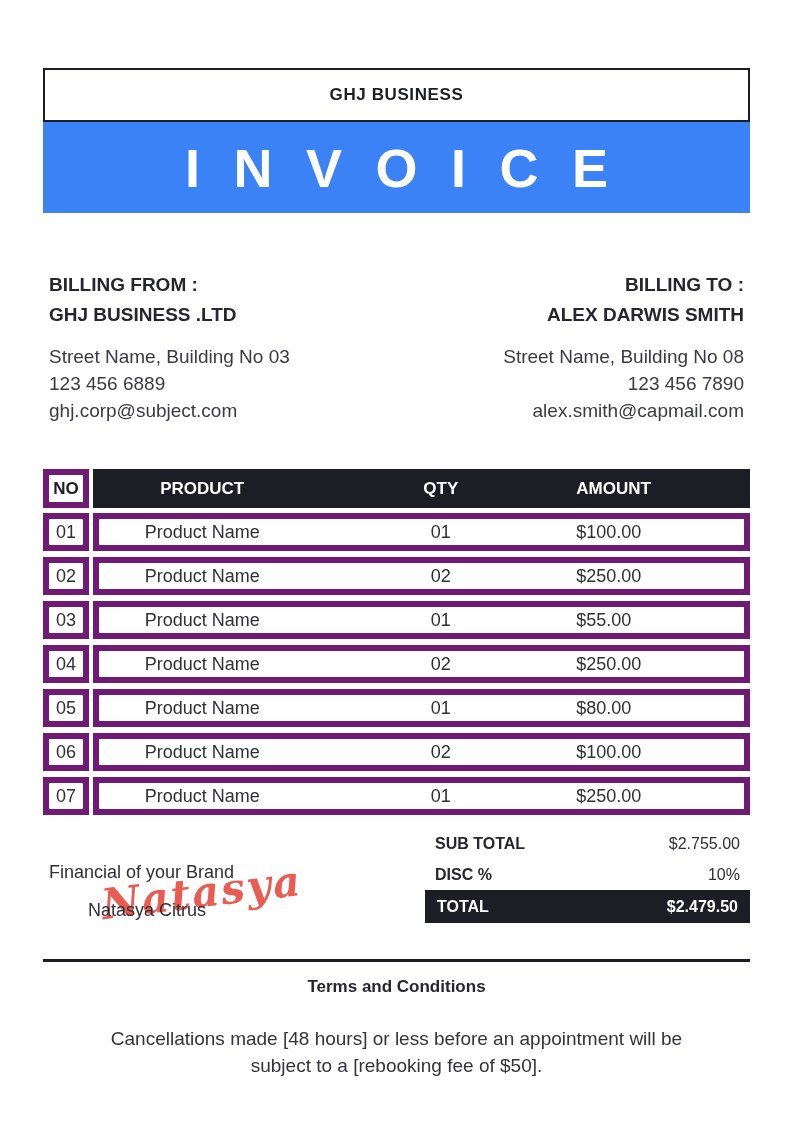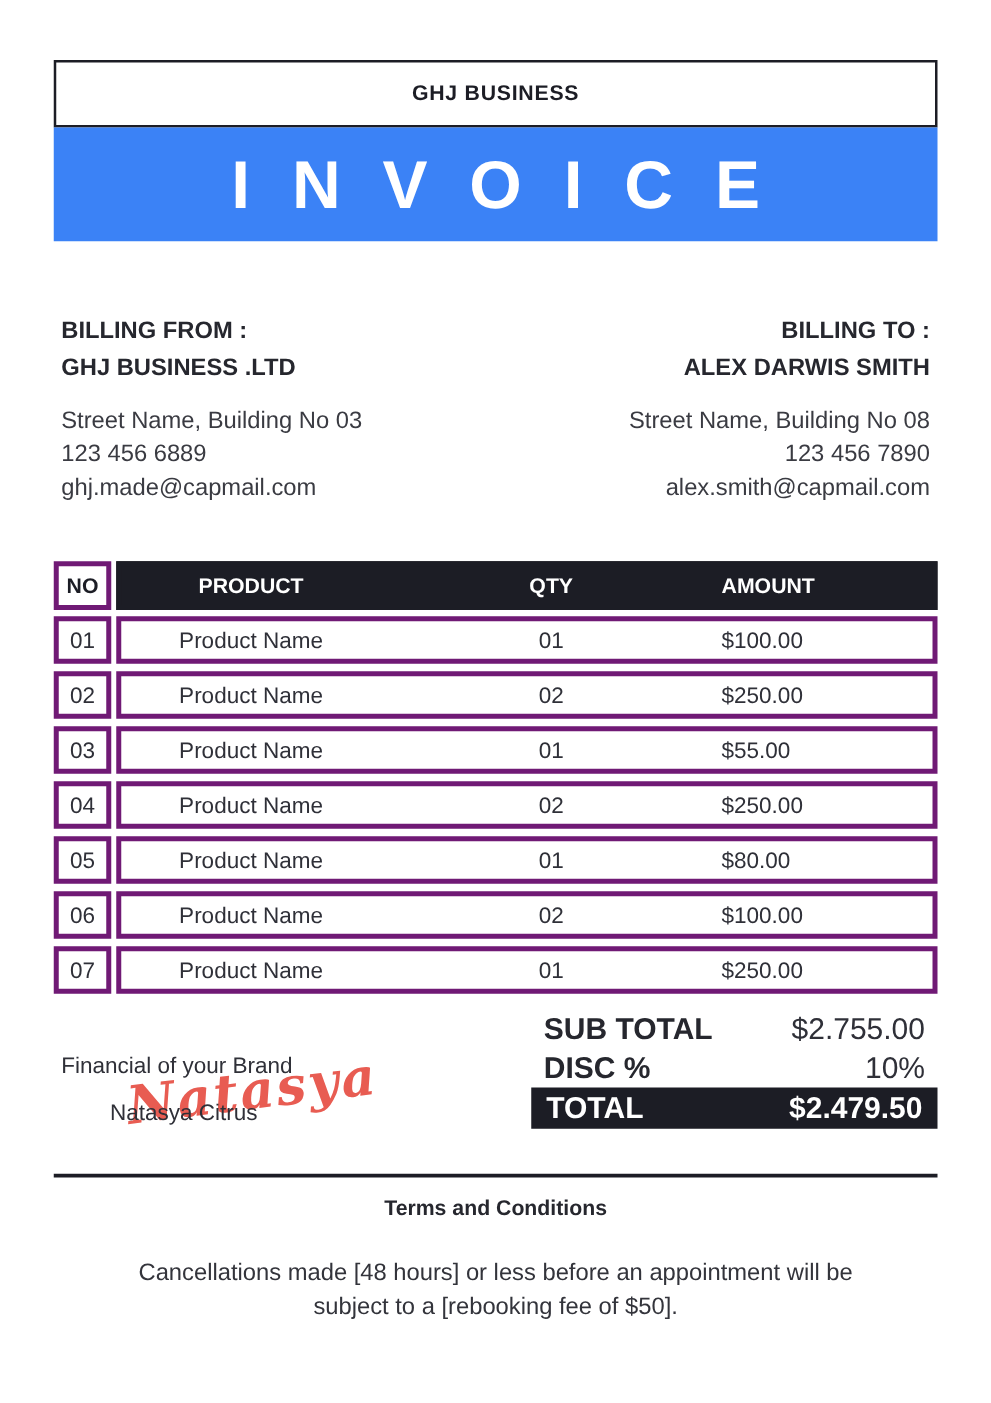--- a/index.html
+++ b/index.html
@@ -4,21 +4,21 @@
 <style>
   * { margin: 0; padding: 0; box-sizing: border-box; }
   html, body { background: #ffffff; }
   body {
     width: 793px; height: 1122px;
     font-family: "Liberation Sans", sans-serif;
     color: #26272e;
     position: relative;
     overflow: hidden;
   }
-  .page { width: 707px; margin: 0 auto; padding-top: 48px; }
+  .page { width: 707px; margin: 0 auto; padding-top: 68px; }
 
   
   .brand-box {
     height: 54px;
     border: 2px solid #1c1d25;
     background: #ffffff;
     display: flex; align-items: center; justify-content: center;
     font-weight: bold; font-size: 17px; letter-spacing: 0.6px;
     color: #1c1d25;
   }
@@ -34,21 +34,21 @@
   
   .billing { display: flex; justify-content: space-between; margin-top: 57px; padding: 0 6px; }
   .billing-col.right { text-align: right; }
   .billing-heading { font-weight: bold; font-size: 19px; line-height: 30px; color: #26272e; }
   .billing-name    { font-weight: bold; font-size: 19px; line-height: 30px; color: #26272e; }
   .billing-lines   { margin-top: 13px; font-size: 19px; line-height: 27px; color: #3a3b42; }
 
   
   .inv-table { margin-top: 45px; }
   .t-row { display: flex; gap: 4px; margin-bottom: 3px; }
-  .cell { border: 4px solid #701a75; background: #ffffff; }
+  .cell { border: 6px solid #701a75; background: #ffffff; }
   .no-cell {
     width: 46px; flex: 0 0 auto;
     display: flex; align-items: center; justify-content: center;
     font-size: 18px; color: #2f3038;
   }
   .main-cell { flex: 1 1 auto; display: flex; align-items: center; }
   .t-head .no-cell { font-weight: bold; font-size: 17px; color: #1c1d25; }
   .t-head .main-cell { background: #1c1d25; border-color: #1c1d25; color: #ffffff; font-weight: bold; font-size: 17px; }
   .t-head .t-row-inner-product, .t-head .col-product { font-weight: bold; }
   .t-row { height: 41px; }
@@ -69,21 +69,21 @@
     font-style: italic; font-weight: bold;
     font-size: 42px; color: #e85c52;
     transform: rotate(-7deg);
     letter-spacing: 2px;
   }
   .signature-name { position: absolute; left: 45px; top: 72px; font-size: 18px; color: #2f3038; }
 
   .totals { width: 325px; }
   .totals-row {
     display: flex; justify-content: space-between; align-items: center;
-    padding: 3px 10px 3px 10px; font-size: 24px; height: 31px;
+    padding: 3px 10px 3px 10px; font-size: 16px; height: 31px;
   }
   .totals-row .t-label { font-weight: bold; color: #26272e; }
   .totals-row .t-value { color: #2f3038; }
   .totals-row.total-bar {
     background: #1c1d25; color: #ffffff; height: 33px; padding: 0 12px;
   }
   .totals-row.total-bar .t-label, .totals-row.total-bar .t-value { color: #ffffff; font-weight: bold; }
 
   
   .divider { border: none; border-top: 3px solid #1c1d25; margin-top: 36px; }
@@ -110,21 +110,21 @@
     </div>
   </header>
 
   <section class="billing">
     <div class="billing-col left">
       <div class="billing-heading">BILLING FROM :</div>
       <div class="billing-name">GHJ BUSINESS .LTD</div>
       <div class="billing-lines">
         <div>Street Name, Building No 03</div>
         <div>123 456 6889</div>
-        <div>ghj.made@capmail.com</div>
+        <div>ghj.corp@subject.com</div>
       </div>
     </div>
     <div class="billing-col right">
       <div class="billing-heading">BILLING TO :</div>
       <div class="billing-name">ALEX DARWIS SMITH</div>
       <div class="billing-lines">
         <div>Street Name, Building No 08</div>
         <div>123 456 7890</div>
         <div>alex.smith@capmail.com</div>
       </div>

